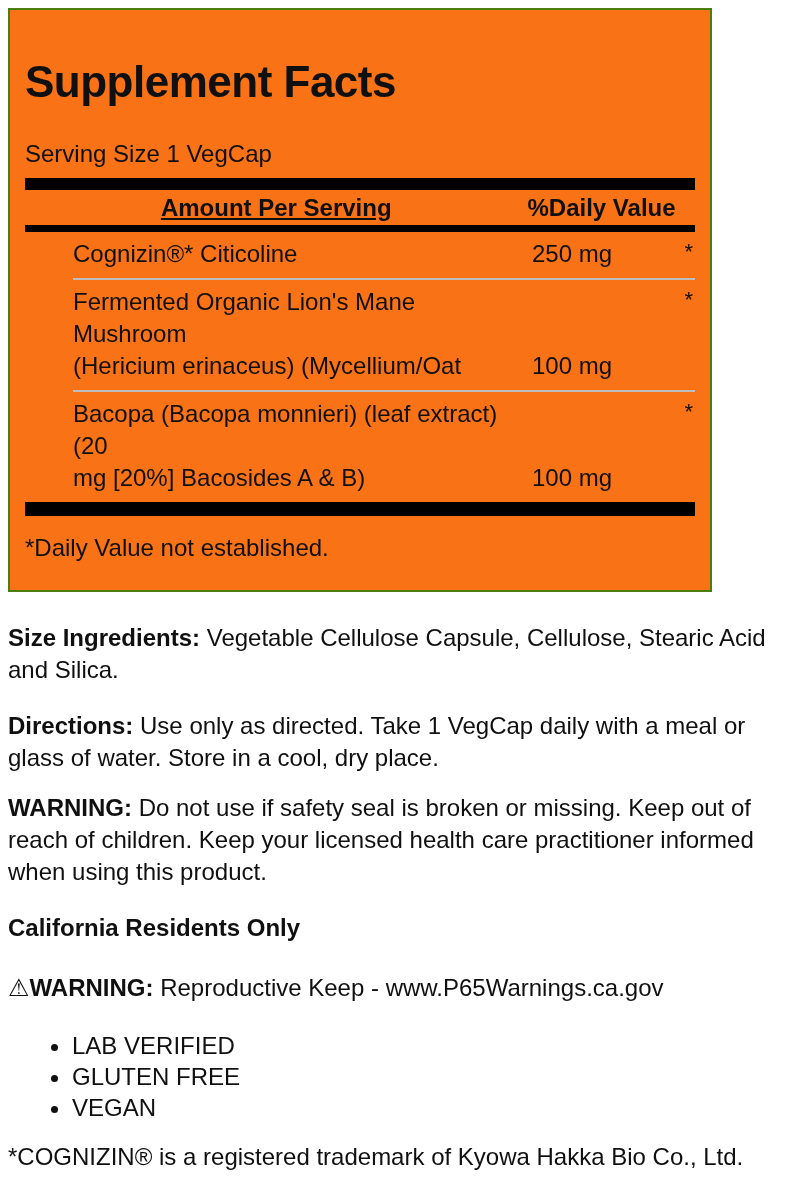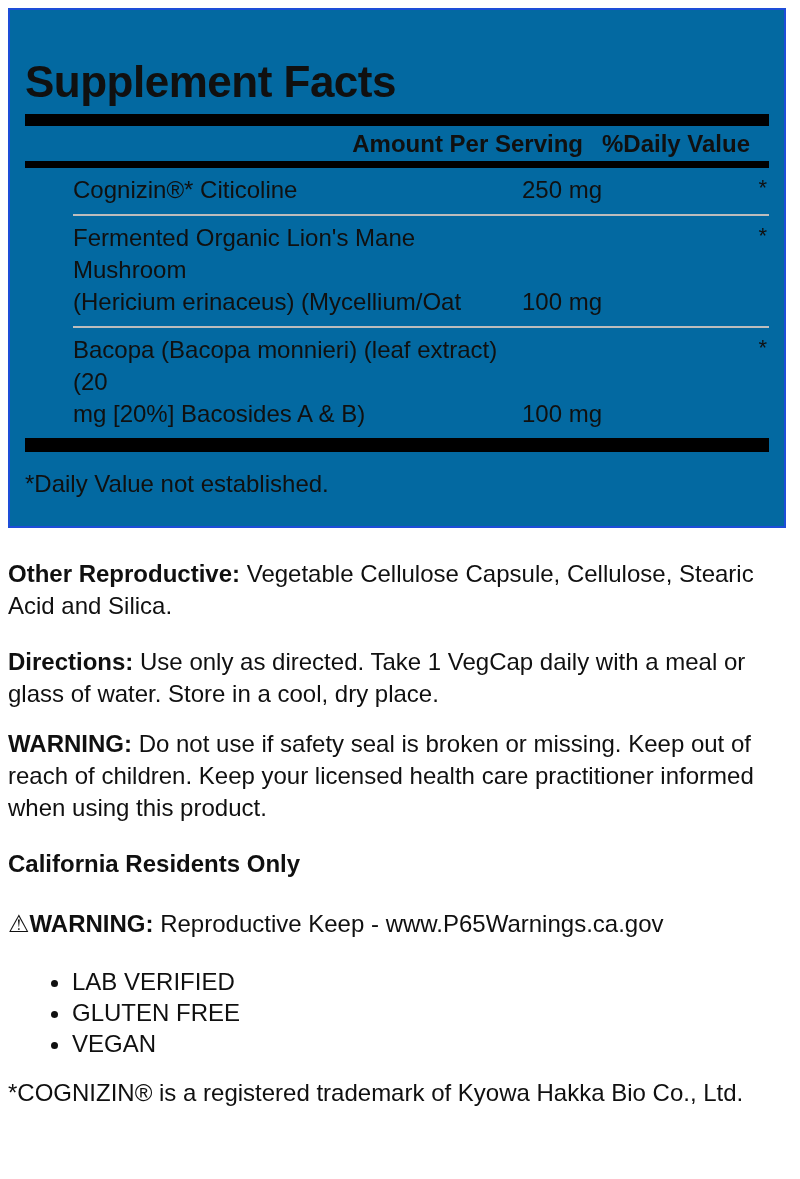--- a/index.html
+++ b/index.html
@@ -11,46 +11,46 @@
     color: #101010;
     font-family: "Liberation Sans", sans-serif;
     font-size: 24px;
     line-height: 32px;
     -webkit-font-smoothing: antialiased;
   }
 
   
   .sf-box {
     margin-top: 8px;
-    width: 778px;
-    border: 2px solid #1d4ed8;
+    width: 704px;
+    border: 2px solid #4d7c0f;
     padding: 0 15px 26px 15px;
-    background: #0369a1;
+    background: #f97316;
   }
   .sf-title {
     margin-top: 48px;
     font-size: 44px;
     line-height: 48px;
     font-weight: bold;
     letter-spacing: -0.5px;
   }
   .sf-serving { margin-top: 32px; }
 
   .bar-thick  { height: 12px; background: #000; margin-top: 8px; }
   .bar-med    { height: 7px;  background: #000; }
   .bar-bottom { height: 14px; background: #000; }
 
   .sf-header { display: flex; padding: 2px 0 1px 0; font-weight: bold; }
-  .sf-header .col-amount { width: 75%; text-align: right; }
-  .sf-header .col-dv { flex: 1; text-align: center; }
+  .sf-header .col-amount { width: 75%; text-align: center; text-decoration: underline; }
+  .sf-header .col-dv { flex: 1; text-align: left; }
 
   .sf-row { position: relative; padding: 6px 0 8px 0; margin-left: 48px; }
   .sf-row.sep { border-top: 2px solid #bdbdbd; }
   .sf-name { width: 445px; }
-  .sf-amount { position: absolute; left: 449px; bottom: 8px; }
+  .sf-amount { position: absolute; left: 459px; bottom: 8px; }
   .sf-dv { position: absolute; right: 2px; top: 4px; font-size: 22px; }
 
   .sf-footnote { margin-top: 16px; }
 
   
   .para { width: 766px; }
   .para b, .heading b { font-weight: bold; }
   .para-other      { margin-top: 30px; }
   .para-directions { margin-top: 24px; }
   .para-warning    { margin-top: 18px; }
@@ -64,20 +64,21 @@
     list-style: disc;
     line-height: 31px;
   }
   .trademark { margin-top: 18px; width: 766px; }
 </style>
 </head>
 <body>
 
 <div class="sf-box">
   <div class="sf-title">Supplement Facts</div>
+  <div class="sf-serving">Serving Size 1 VegCap</div>
 
   <div class="bar-thick"></div>
 
   <div class="sf-header">
     <div class="col-amount">Amount Per Serving</div>
     <div class="col-dv">%Daily Value</div>
   </div>
 
   <div class="bar-med"></div>
 
@@ -106,21 +107,21 @@
     <span class="sf-amount">100 mg</span>
     <span class="sf-dv">*</span>
   </div>
 
   <div class="bar-bottom"></div>
 
   <div class="sf-footnote">*Daily Value not established.</div>
 </div>
 
 <div class="para para-other">
-  <b>Other Reproductive:</b>
+  <b>Size Ingredients:</b>
   <span>Vegetable Cellulose Capsule, Cellulose, Stearic Acid and Silica.</span>
 </div>
 
 <div class="para para-directions">
   <b>Directions:</b>
   <span>Use only as directed. Take 1 VegCap daily with a meal or glass of water. Store in a cool, dry place.</span>
 </div>
 
 <div class="para para-warning">
   <b>WARNING:</b>

